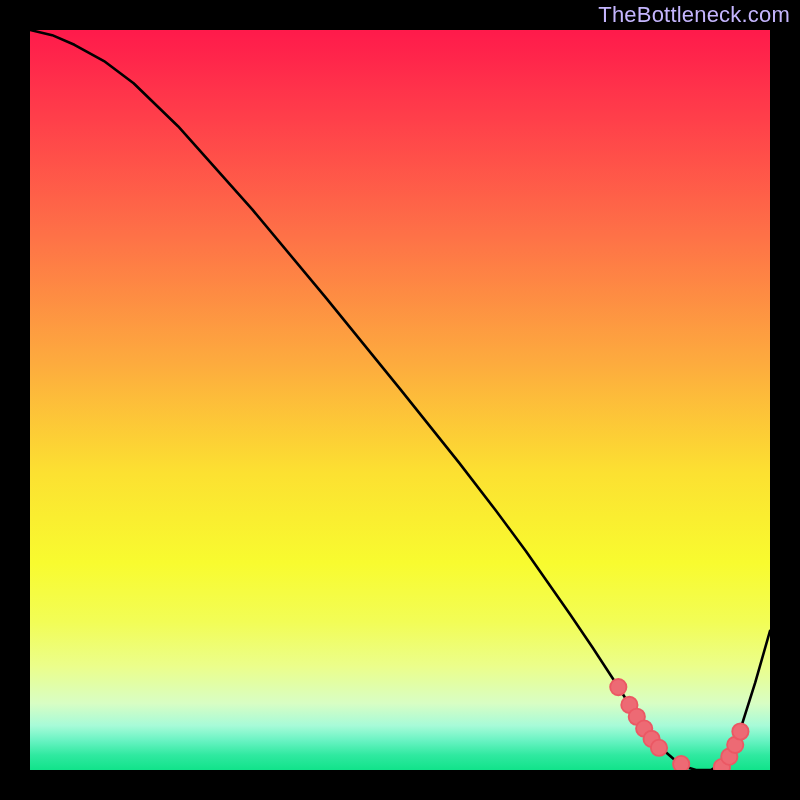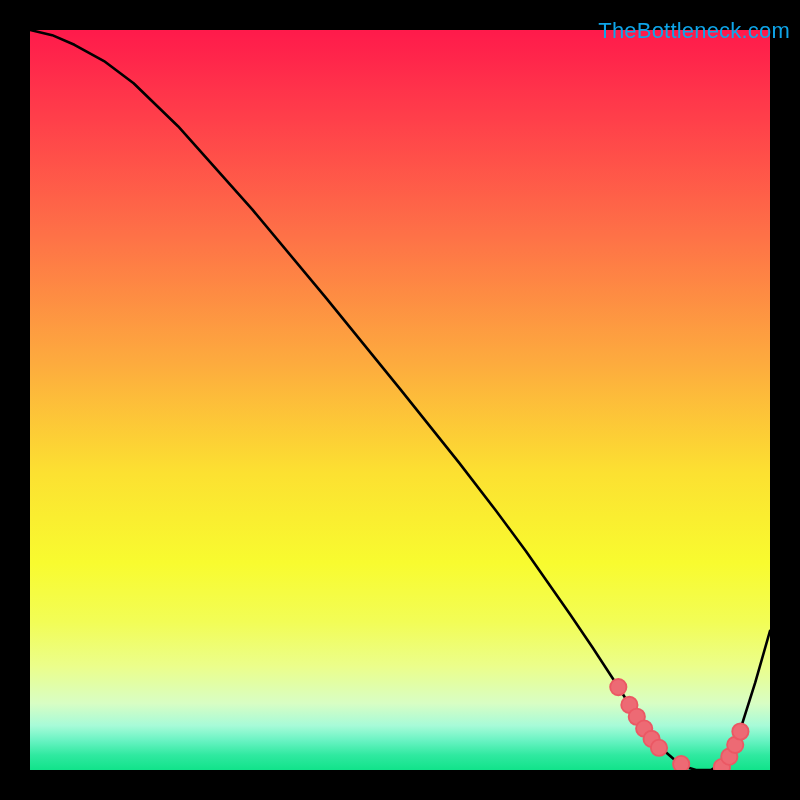--- a/index.html
+++ b/index.html
@@ -5,23 +5,23 @@
   * { margin: 0; padding: 0; box-sizing: border-box; }
   html, body { width: 800px; height: 800px; overflow: hidden; background: #000; }
   .frame {
     position: relative;
     width: 800px;
     height: 800px;
     background: #000;
   }
   .watermark {
     position: absolute;
-    top: 18px;
+    top: 2px;
     right: 10px;
-    color: #0ea5e9;
+    color: #c4b5fd;
     font-family: Arial, Helvetica, sans-serif;
     font-size: 22px;
     letter-spacing: 0.2px;
     z-index: 10;
   }
   .plot-area {
     position: absolute;
     left: 30px;
     top: 30px;
     width: 740px;

